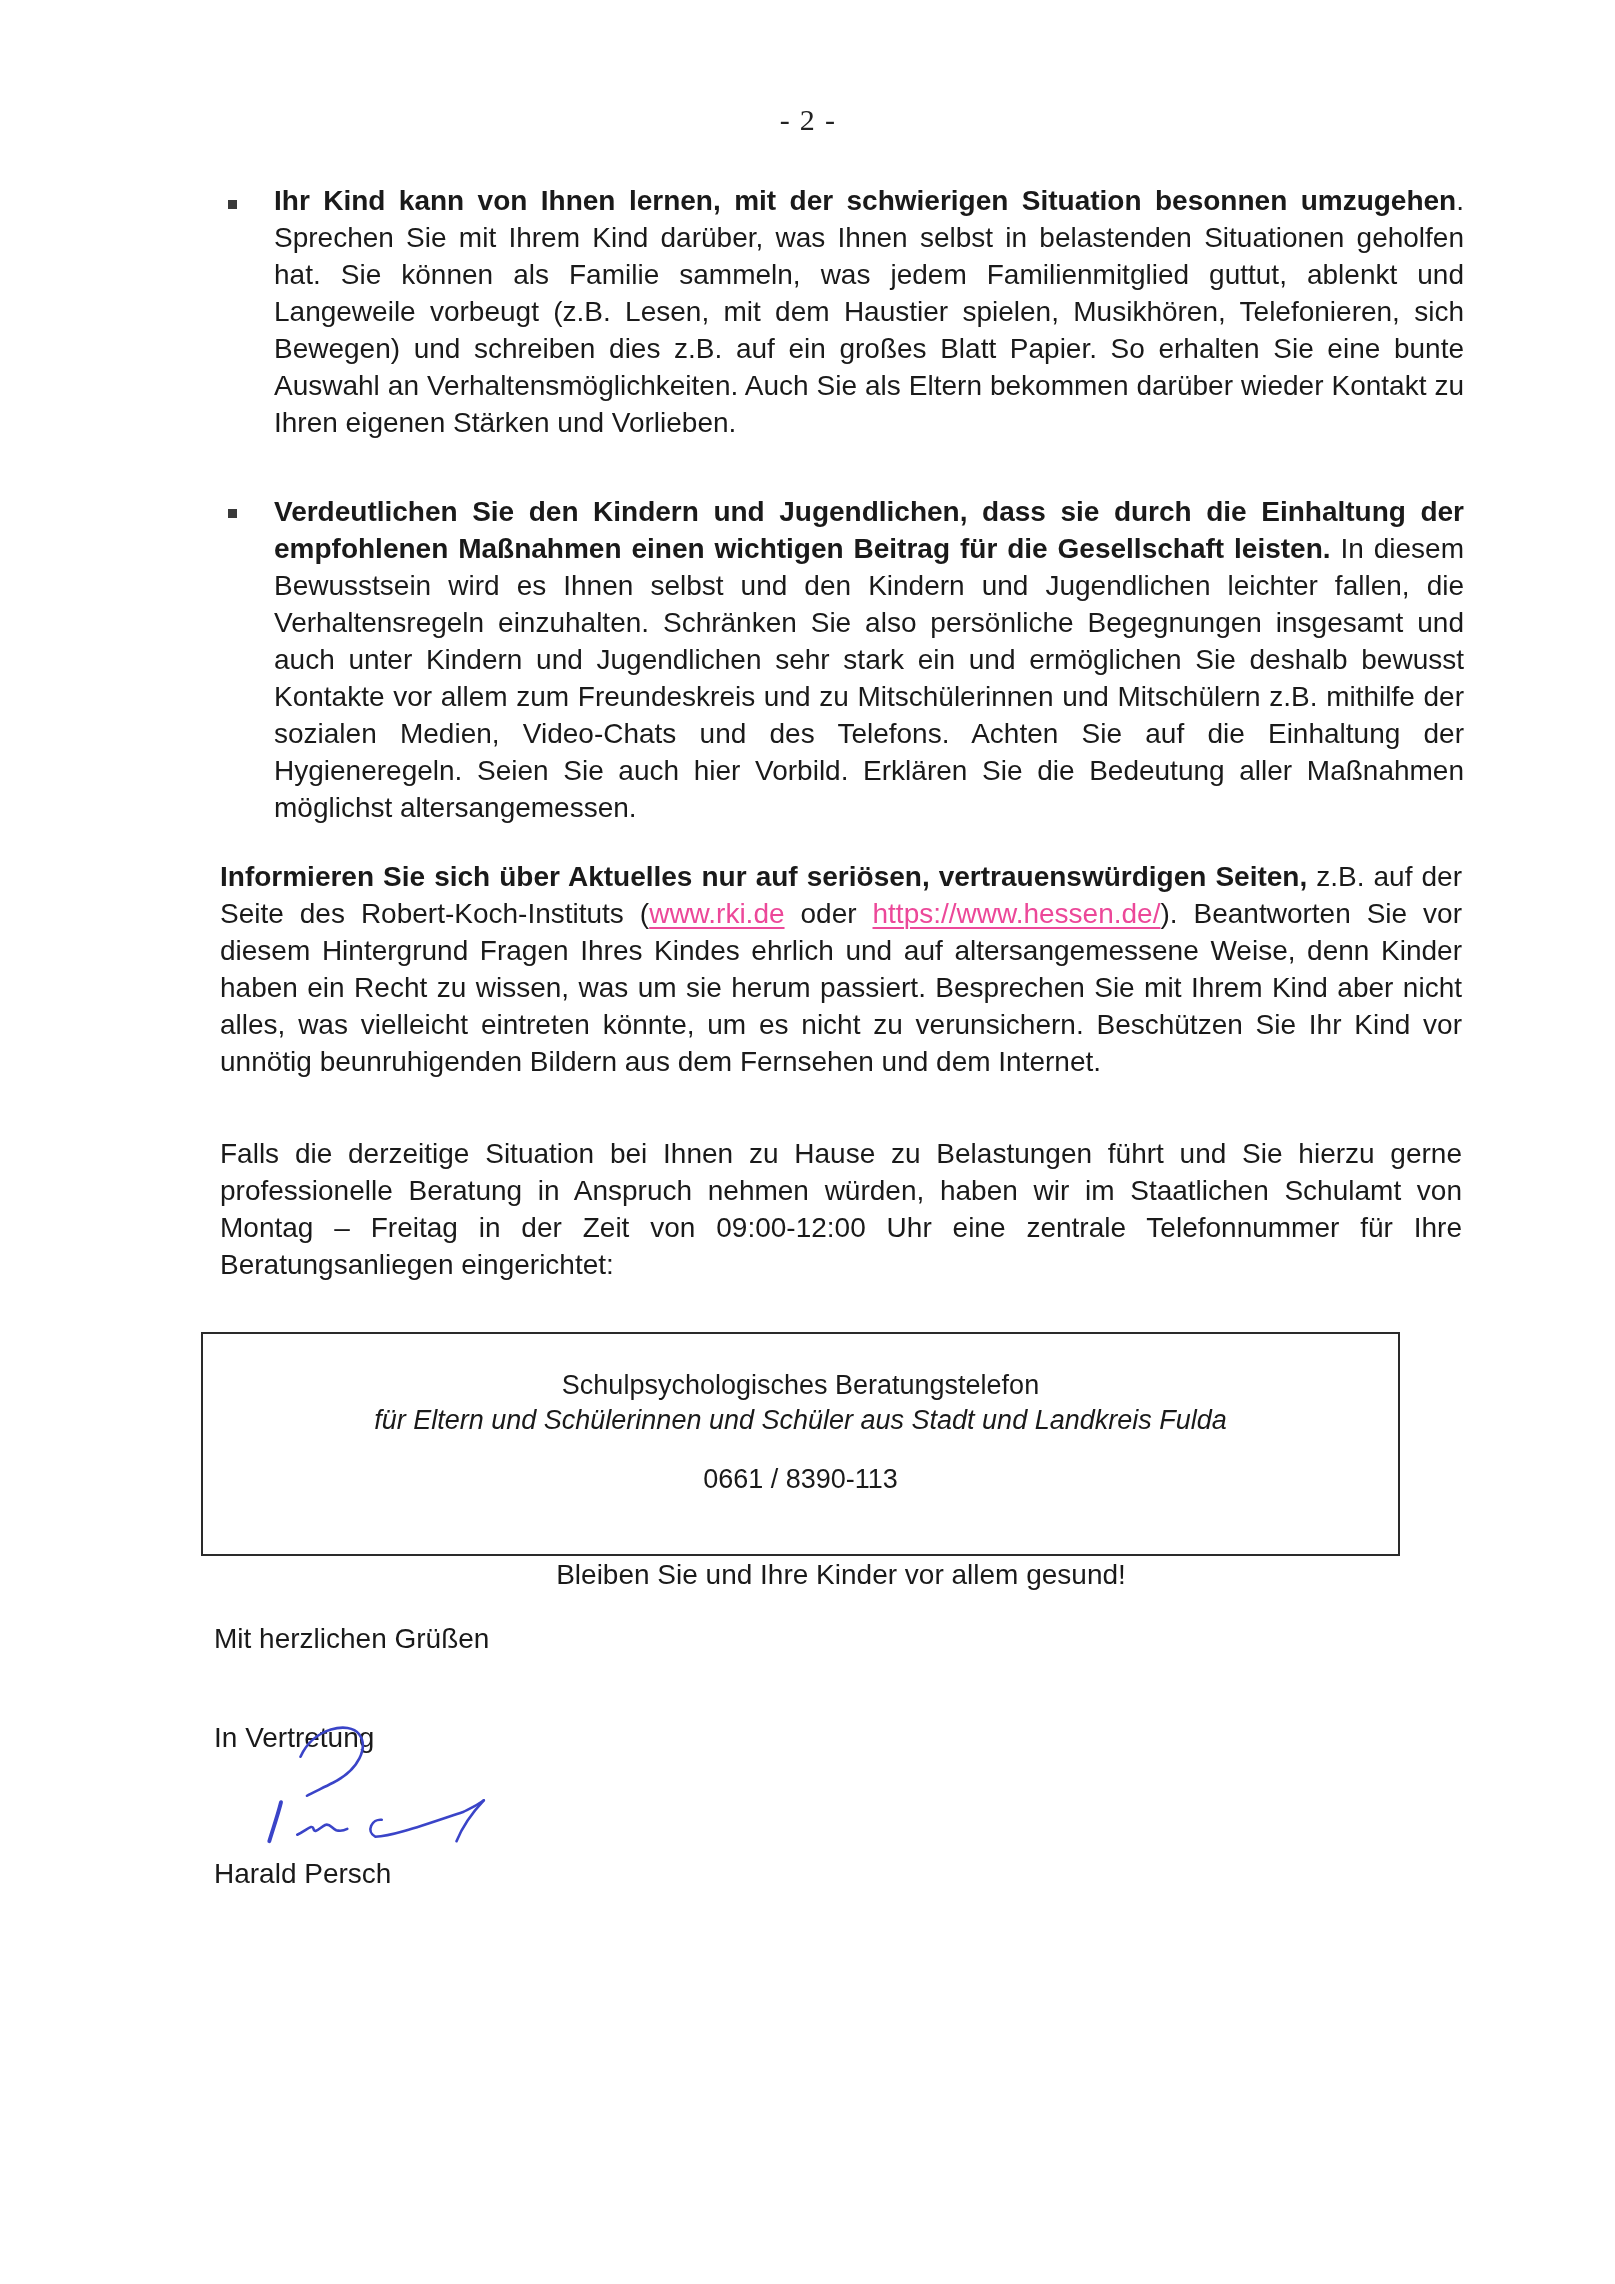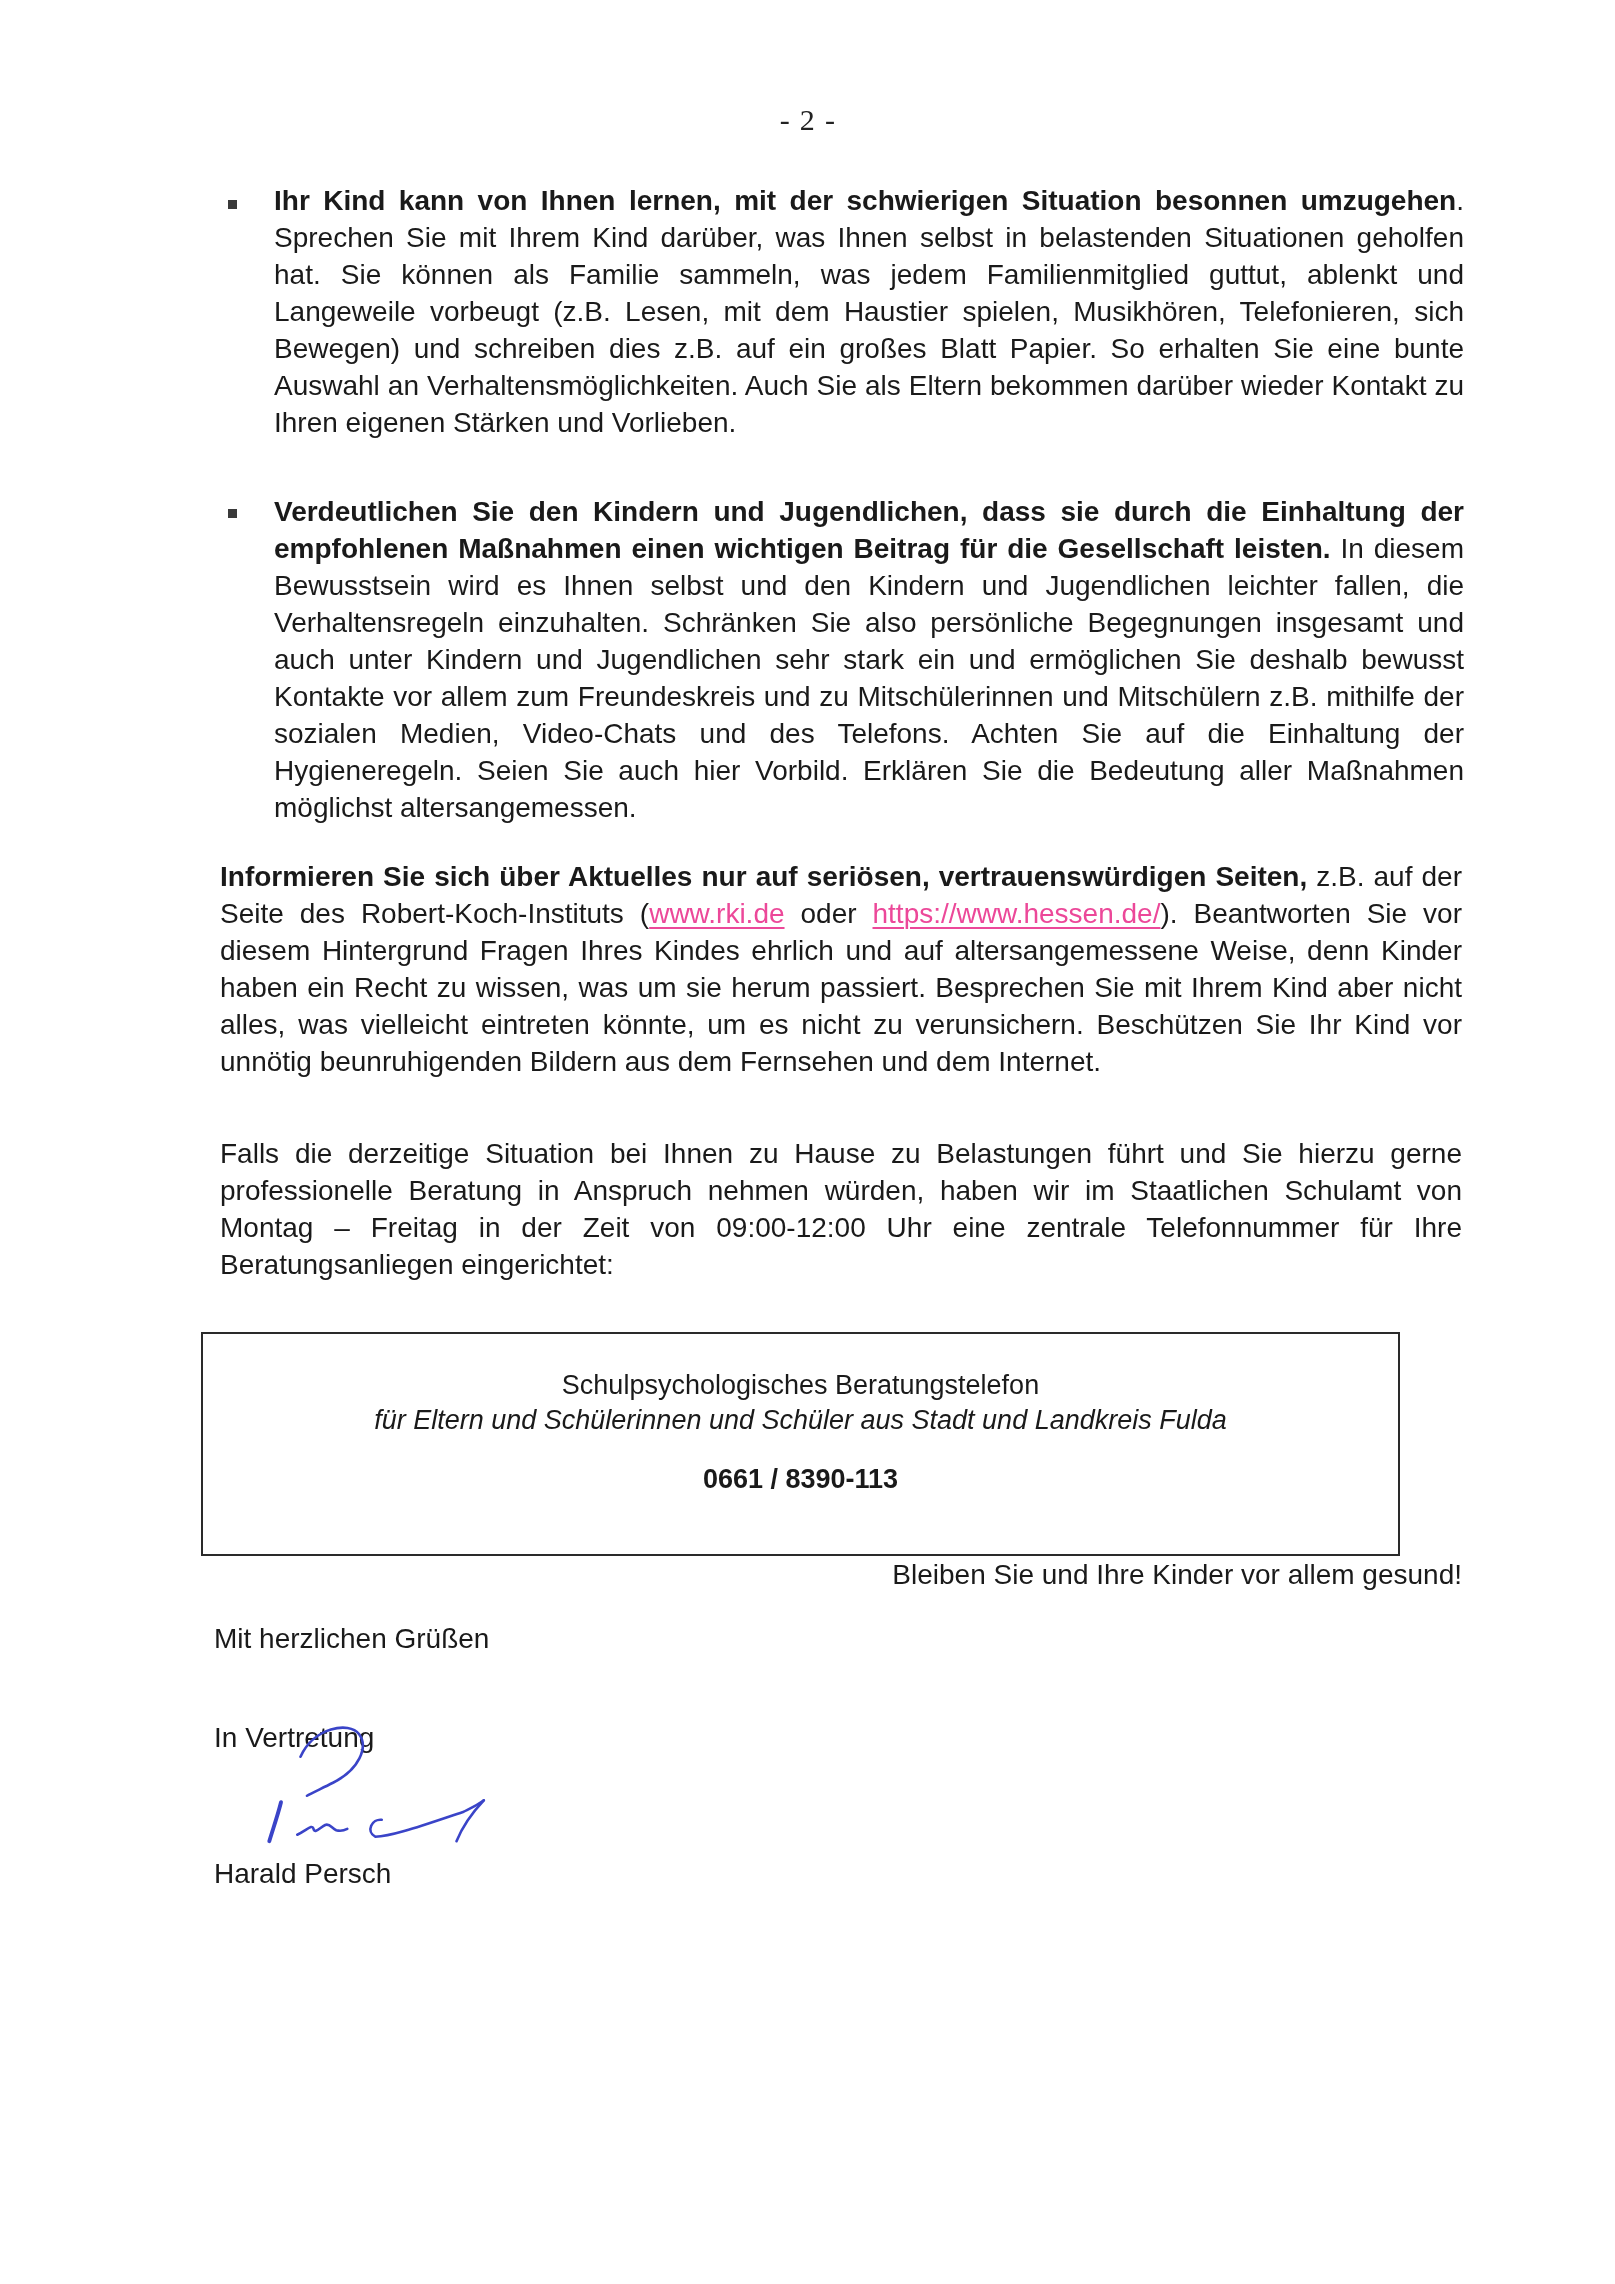--- a/index.html
+++ b/index.html
@@ -97,21 +97,21 @@
       line-height: 34px;
       font-style: italic;
     }
     .hotline-phone {
       position: absolute;
       top: 128px;
       left: 0;
       width: 100%;
       font-size: 27px;
       line-height: 34px;
-      font-weight: bold;
+      font-weight: normal;
     }
     .closing {
       position: absolute;
       left: 214px;
       font-size: 28px;
       line-height: 37px;
     }
     #closing-greeting { top: 1620px; }
     #closing-role { top: 1719px; }
     #signer-name { top: 1855px; }
@@ -146,21 +146,21 @@
   <p class="text">Falls die derzeitige Situation bei Ihnen zu Hause zu Belastungen führt und Sie hierzu gerne professionelle Beratung in Anspruch nehmen würden, haben wir im Staatlichen Schulamt von Montag – Freitag in der Zeit von 09:00-12:00 Uhr eine zentrale Telefonnummer für Ihre Beratungsanliegen eingerichtet:</p>
 </div>
 
 <div class="hotline-box">
   <div class="hotline-title">Schulpsychologisches Beratungstelefon</div>
   <div class="hotline-sub">für Eltern und Schülerinnen und Schüler aus Stadt und Landkreis Fulda</div>
   <div class="hotline-phone">0661 / 8390-113</div>
 </div>
 
 <div class="para" id="para-wish">
-  <p class="text" style="text-align:right">Bleiben Sie und Ihre Kinder vor allem gesund!</p>
+  <p class="text" style="text-align:center">Bleiben Sie und Ihre Kinder vor allem gesund!</p>
 </div>
 
 <div class="closing" id="closing-greeting">Mit herzlichen Grüßen</div>
 <div class="closing" id="closing-role">In Vertretung</div>
 
 <svg class="signature" viewBox="0 0 420 240" xmlns="http://www.w3.org/2000/svg">
   <g fill="none" stroke="#3a44c8" stroke-linecap="round" stroke-linejoin="round">
 
     <path d="M 100 75 C 120 30, 175 20, 190 40 C 205 60, 190 95, 150 115 C 130 125, 115 132, 110 135" stroke-width="4"></path>
 

